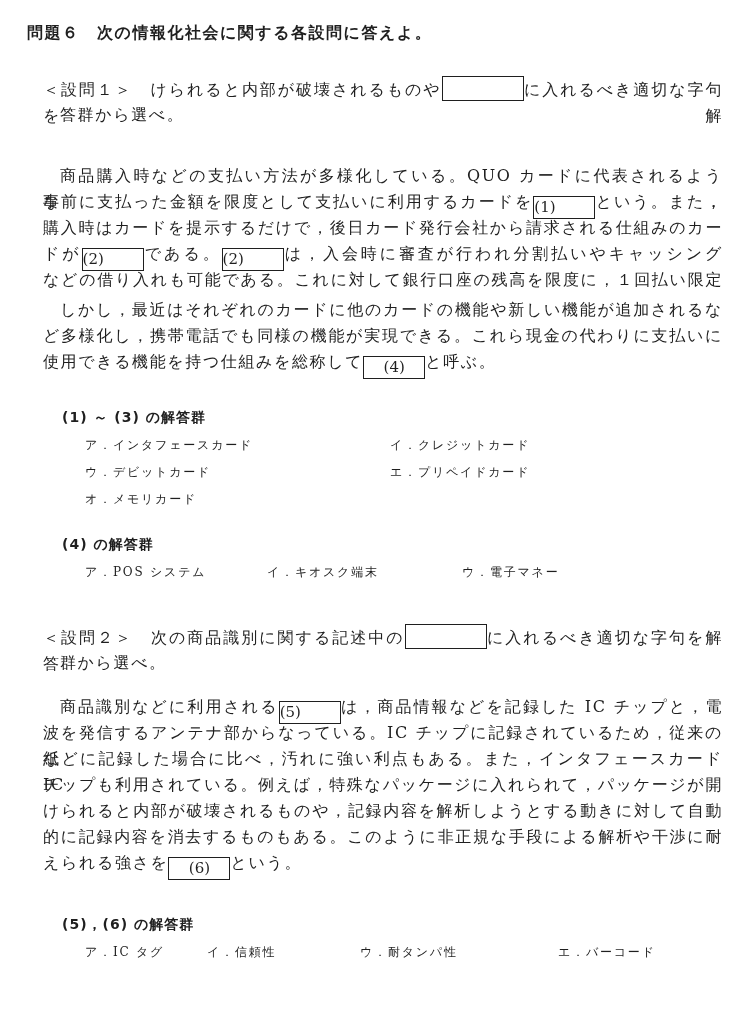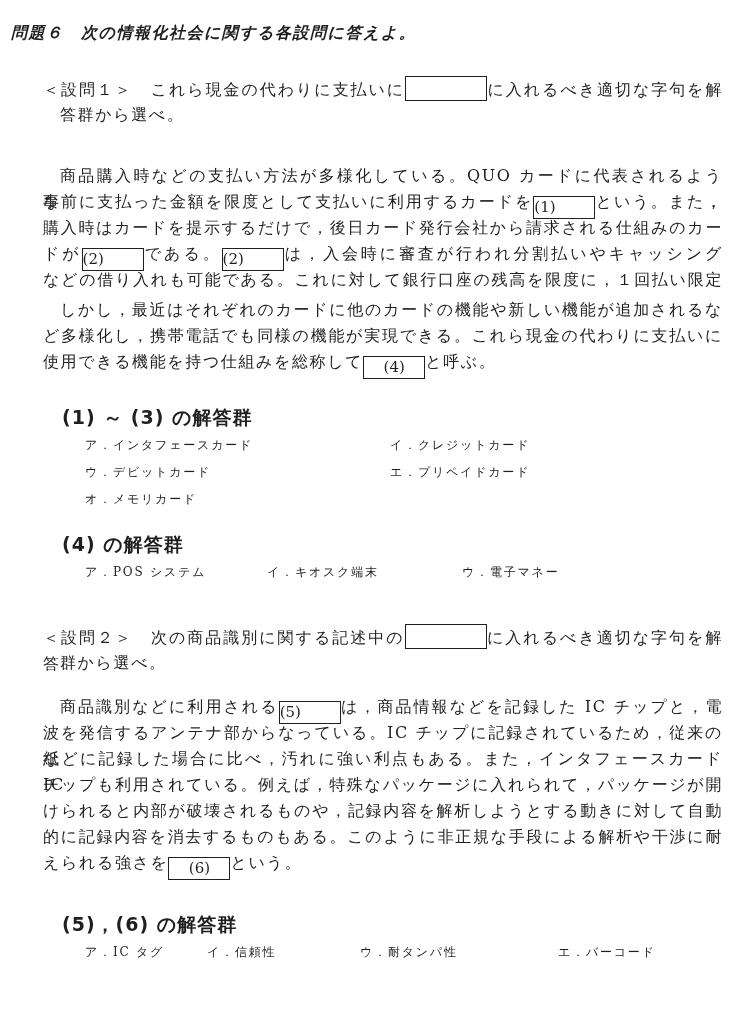--- a/index.html
+++ b/index.html
@@ -3,33 +3,33 @@
 <meta charset="utf-8">
 <style>
   html,body{margin:0;padding:0;}
   body{
     width:743px;height:1026px;overflow:hidden;
     background:#ffffff;color:#1f1f1f;
     font-family:"DejaVu Serif","Liberation Serif",serif;
   }
   .page{position:relative;width:743px;height:1026px;background:#ffffff;}
   .gothic{font-family:"DejaVu Sans","Liberation Sans",sans-serif;font-weight:bold;}
-  .title{padding:20px 0 0 11px;height:26px;line-height:26px;font-size:16px;letter-spacing:1.5px;font-style:italic;}
+  .title{padding:20px 0 0 27px;height:26px;line-height:26px;font-size:16px;letter-spacing:1.5px;}
   .section{margin-left:43px;width:680px;}
   .line{height:26px;line-height:26px;font-size:16px;letter-spacing:1.6px;white-space:nowrap;}
   .jst{white-space:normal;text-align:justify;text-align-last:justify;text-justify:inter-character;}
   .ind{text-indent:17px;}
   .blank{
     display:inline-block;box-sizing:border-box;border:1.5px solid #1f1f1f;
     height:23px;line-height:20px;vertical-align:-5px;text-align:center;
     letter-spacing:0;font-size:15px;text-indent:0;
   }
   .blank.num{width:62px;}
   .blank.wide{width:82px;height:25px;vertical-align:-6px;}
-  .ag-h{margin-left:19px;height:26px;line-height:26px;font-size:19px;letter-spacing:1px;}
+  .ag-h{margin-left:19px;height:26px;line-height:26px;font-size:14px;letter-spacing:1px;}
   .opts{margin-left:42px;margin-top:2px;}
   .opt-row{display:flex;height:27px;line-height:27px;font-size:12px;letter-spacing:1.8px;white-space:nowrap;}
   .opt{flex:0 0 auto;}
   .w305{width:305px}.w182{width:182px}.w195{width:195px}
   .w122{width:122px}.w153{width:153px}.w198{width:198px}
   #q1{margin-top:30px;}
   #q1-para1{margin-top:35px;}
   #q1-para2{margin-top:4px;}
   #group-1-3{margin-top:29px;}
   #group-4{margin-top:18px;}
@@ -38,21 +38,21 @@
   #group-5-6{margin-top:35px;}
 </style>
 </head>
 <body>
 
 <div class="page">
 
   <div class="title gothic">問題６　次の情報化社会に関する各設問に答えよ。</div>
 
   <div class="section" id="q1">
-    <div class="line jst"><span>＜設問１＞　これら現金の代わりに支払いに</span><span class="blank wide"></span><span>に入れるべき適切な字句を解</span></div>
+    <div class="line jst"><span>＜設問１＞　けられると内部が破壊されるものや</span><span class="blank wide"></span><span>に入れるべき適切な字句を解</span></div>
     <div class="line ind">答群から選べ。</div>
 
     <div id="q1-para1">
       <div class="line jst ind">商品購入時などの支払い方法が多様化している。QUO カードに代表されるような，</div>
       <div class="line jst"><span>事前に支払った金額を限度として支払いに利用するカードを</span><span class="blank num">(1)</span><span>という。また，</span></div>
       <div class="line jst">購入時はカードを提示するだけで，後日カード発行会社から請求される仕組みのカー</div>
       <div class="line jst"><span>ドが</span><span class="blank num">(2)</span><span>である。</span><span class="blank num">(2)</span><span>は，入会時に審査が行われ分割払いやキャッシング</span></div>
       <div class="line jst">などの借り入れも可能である。これに対して銀行口座の残高を限度に，１回払い限定</div>
     </div>
 

